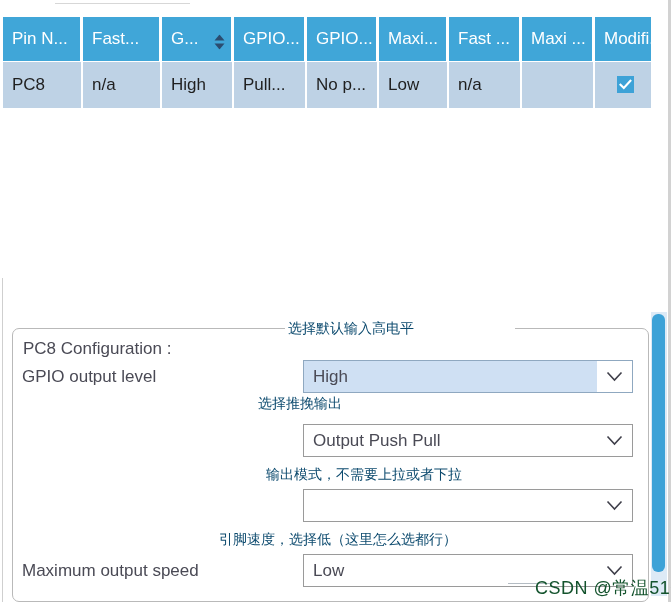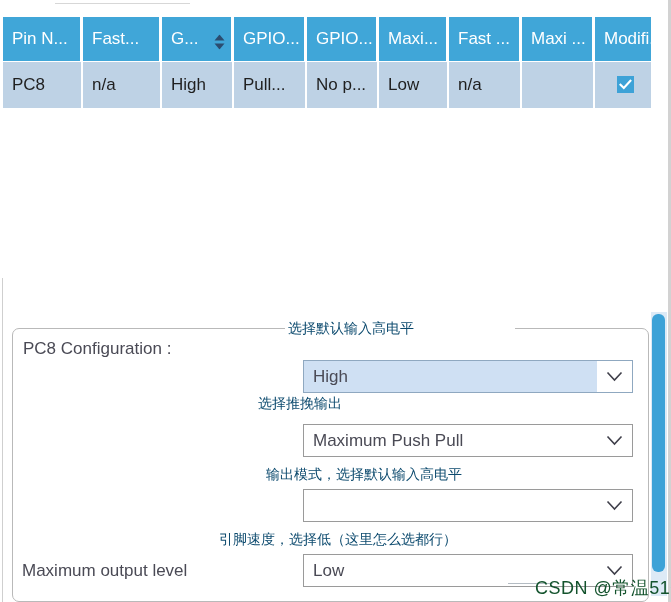--- a/index.html
+++ b/index.html
@@ -324,59 +324,60 @@
         </td>
       </tr>
     </tbody>
   </table>
 
   <div class="left-edge"></div>
   <div class="groupbox"></div>
   <div class="title-gap"></div>
   <div class="group-title">PC8 Configuration :</div>
 
+  <div class="row-label" style="top:367px">GPIO output level</div>
   <div class="combo selected" style="top:360px">
     <span class="combo-text">High</span>
     <span class="combo-btn">
       <svg width="17" height="11" viewBox="0 0 17 11">
         <polyline points="1.5,1.5 8.5,9 15.5,1.5" fill="none" stroke="#3f3f4a" stroke-width="1.6"></polyline>
       </svg>
     </span>
   </div>
 
   <div class="combo" style="top:424px">
-    <span class="combo-text">Maximum Push Pull</span>
+    <span class="combo-text">Output Push Pull</span>
     <span class="combo-btn">
       <svg width="17" height="11" viewBox="0 0 17 11">
         <polyline points="1.5,1.5 8.5,9 15.5,1.5" fill="none" stroke="#3f3f4a" stroke-width="1.6"></polyline>
       </svg>
     </span>
   </div>
 
   <div class="combo" style="top:489px">
     <span class="combo-btn">
       <svg width="17" height="11" viewBox="0 0 17 11">
         <polyline points="1.5,1.5 8.5,9 15.5,1.5" fill="none" stroke="#3f3f4a" stroke-width="1.6"></polyline>
       </svg>
     </span>
   </div>
 
-  <div class="row-label" style="top:561px">Maximum output level</div>
+  <div class="row-label" style="top:561px">Maximum output speed</div>
   <div class="combo" style="top:554px">
     <span class="combo-text">Low</span>
     <span class="combo-btn">
       <svg width="17" height="11" viewBox="0 0 17 11">
         <polyline points="1.5,1.5 8.5,9 15.5,1.5" fill="none" stroke="#3f3f4a" stroke-width="1.6"></polyline>
       </svg>
     </span>
   </div>
 
   <div class="annot" style="left:288px; top:317px">选择默认输入高电平</div>
   <div class="annot" style="left:258px; top:392px">选择推挽输出</div>
-  <div class="annot" style="left:266px; top:463px">输出模式，选择默认输入高电平</div>
+  <div class="annot" style="left:266px; top:463px">输出模式，不需要上拉或者下拉</div>
   <div class="annot" style="left:219px; top:528px">引脚速度，选择低（这里怎么选都行）</div>
 
   <div class="scroll-track"></div>
   <div class="scroll-thumb"></div>
   <div class="right-edge"></div>
 
   <div class="watermark-rule"></div>
   <div class="watermark">CSDN @常温510</div>
 
 </div>

